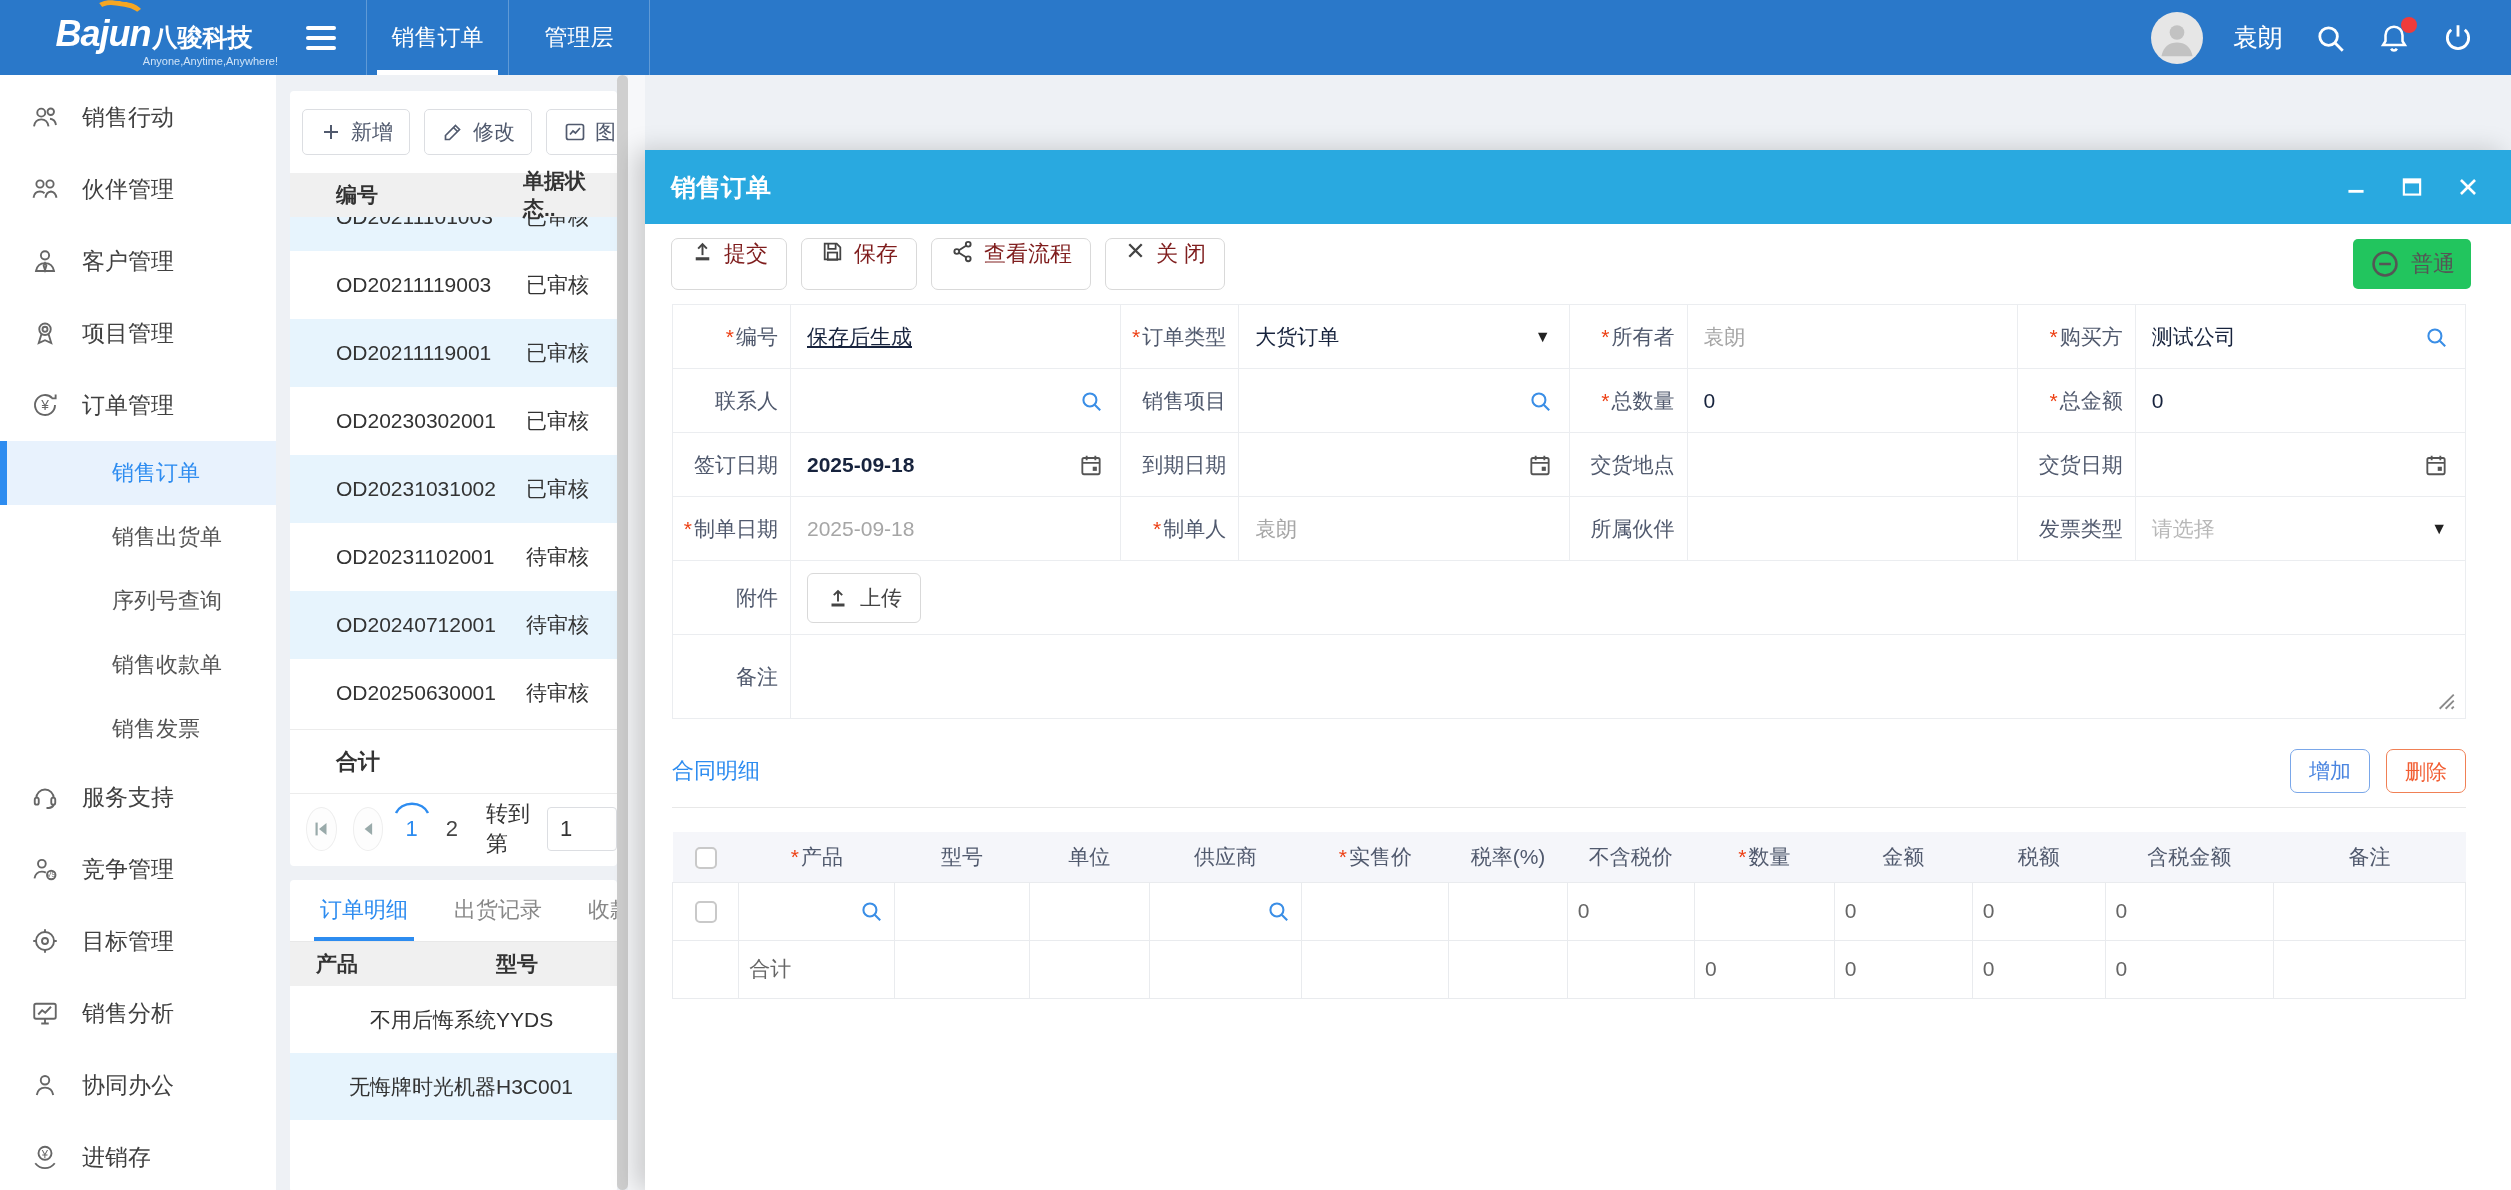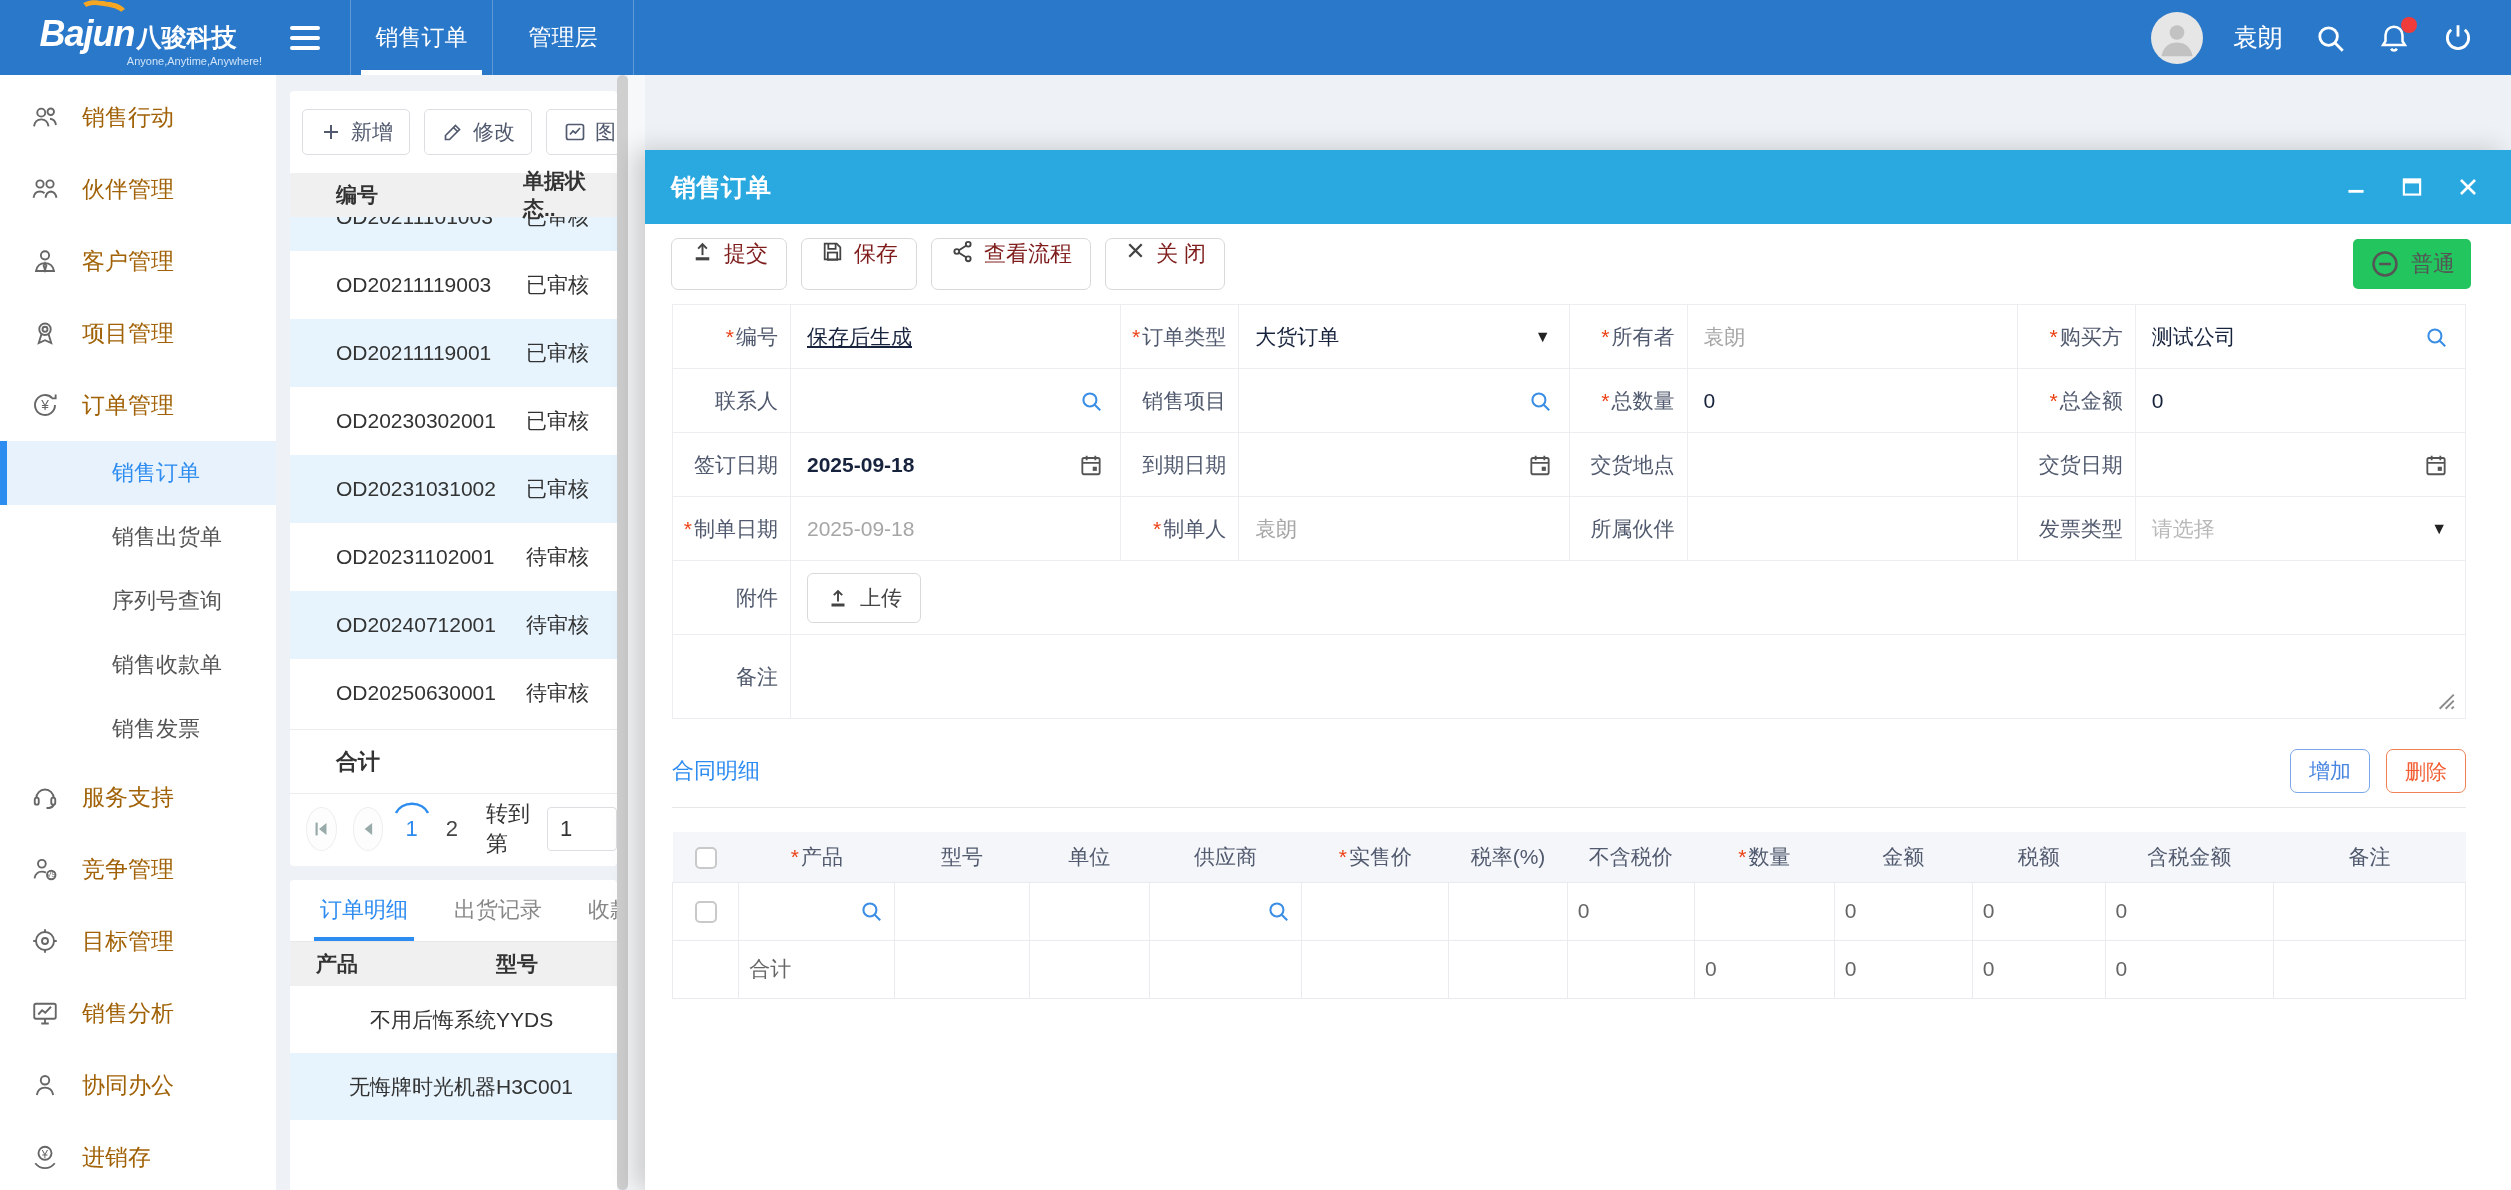--- a/index.html
+++ b/index.html
@@ -1,21 +1,21 @@
 <!DOCTYPE html>
 <html><head>
 <meta charset="utf-8">
 <style>
   * { margin:0; padding:0; box-sizing:border-box; }
   html,body { width:2511px; height:1190px; overflow:hidden;
     font-family:"Liberation Sans","DejaVu Sans",sans-serif; background:#eef1f5; color:#333; }
 
   
   .topbar { height:75px; background:#2a78c9; display:flex; align-items:center; position:relative; z-index:50; }
-  .logo { width:276px; display:flex; flex-direction:column; align-items:center; justify-content:space-between; padding-top:4px; }
+  .logo { width:276px; display:flex; flex-direction:column; align-items:center; justify-content:space-between; padding-top:4px;margin-left:16px; }
   .logo-line { display:flex; align-items:baseline; position:relative; }
   .logo-en { color:#fff; font-size:36px; font-weight:bold; font-style:italic; letter-spacing:-1px; }
   .logo-swoosh { position:absolute; left:38px; top:-12px; width:52px; height:26px;
     border:5px solid transparent; border-top:5px solid #f5a623; border-radius:50%/60%; transform:rotate(8deg); }
   .logo-cn { color:#fff; font-size:25px; font-weight:bold; margin-left:2px; }
   .logo-tag { color:#cfe3f7; font-size:11px; align-self:flex-end; margin-right:14px; }
   .hamburger { margin-left:14px; width:34px; display:flex; flex-direction:column; gap:6px; cursor:pointer; }
   .hamburger span { display:block; height:4px; background:#fff; border-radius:2px; width:30px; }
   .nav-tabs { display:flex; height:100%; margin-left:26px; }
   .nav-tab { width:142px; display:flex; align-items:center; justify-content:center;
@@ -27,21 +27,21 @@
   .avatar svg { position:absolute; top:4px; left:4px; }
   .username { color:#fff; font-size:25px; }
   .top-icon { position:relative; display:flex; cursor:pointer; }
   .badge-dot { position:absolute; top:-4px; right:-6px; width:16px; height:16px; background:#f03b3b; border-radius:50%; }
 
   
   .app { display:flex; height:1115px; position:relative; }
 
   
   .sidebar { width:276px; background:#fff; flex-shrink:0; padding-top:6px; }
-  .side-item { height:72px; display:flex; align-items:center; padding-left:30px; gap:22px; font-size:23px; color:#a16207; cursor:pointer; }
+  .side-item { height:72px; display:flex; align-items:center; padding-left:30px; gap:22px; font-size:23px; color:#404040; cursor:pointer; }
   .side-item svg { flex-shrink:0; }
   .side-sub { height:64px; display:flex; align-items:center; padding-left:112px; font-size:22px; color:#555; cursor:pointer; position:relative; }
   .side-sub.active { background:#e8f2fd; color:#2d8cf0; }
   .side-sub.active::before { content:""; position:absolute; left:0; top:0; bottom:0; width:7px; background:#2d8cf0; }
 
   
   .list-panel { width:369px; flex-shrink:0; position:relative; background:#eef1f5; }
   .panel-scrollbar { position:absolute; top:0; bottom:0; left:341px; width:11px; background:#cfcfcf; border-radius:6px; }
   .panel-gap { position:absolute; top:0; bottom:0; left:352px; width:17px; background:#f7f8fa; }
   .card { background:#fff; border-radius:4px; margin-left:14px; width:327px; overflow:hidden; }

